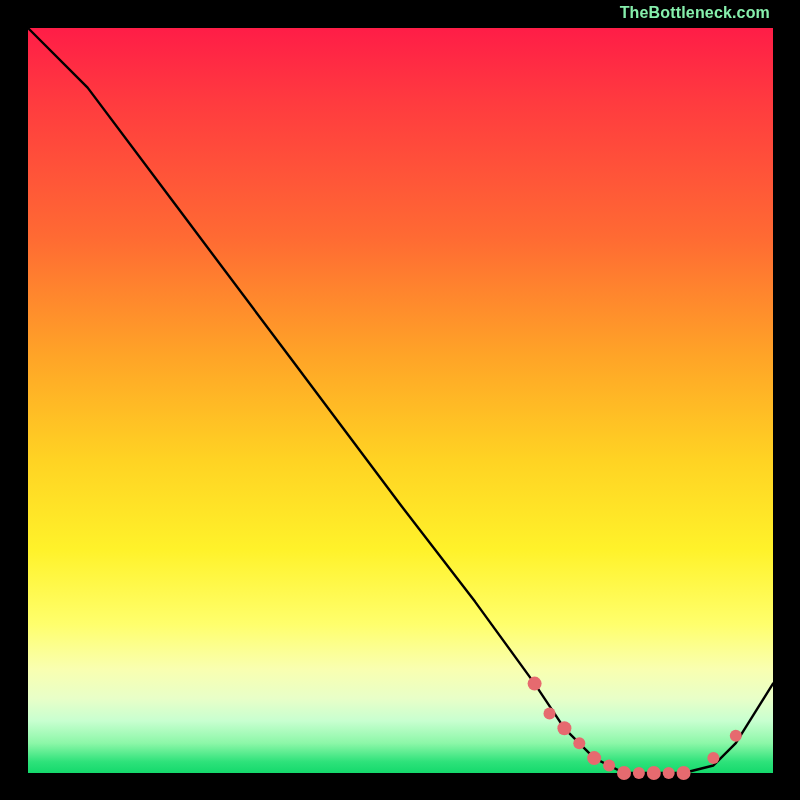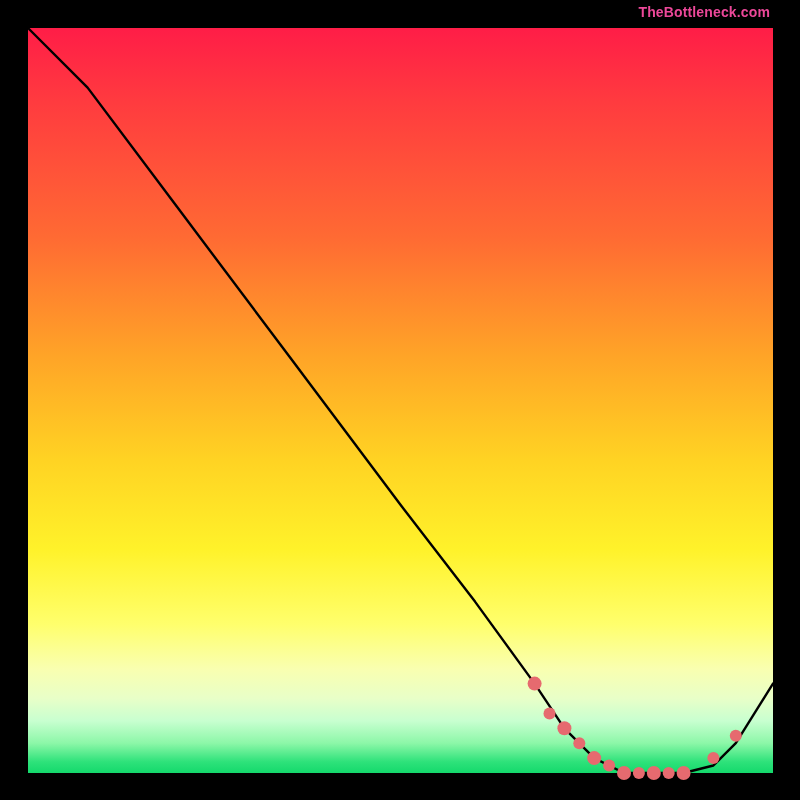--- a/index.html
+++ b/index.html
@@ -33,23 +33,23 @@
       #8cf7a8 96%,
       #2ee27a 98.5%,
       #14d96c 100%
     );
   }
   .watermark {
     position: absolute;
     top: 4px;
     right: 30px;
     font-family: Arial, Helvetica, sans-serif;
-    font-size: 14px;
+    font-size: 16px;
     font-weight: 600;
-    color: #ec4899;
+    color: #86efac;
     letter-spacing: 0.01em;
     white-space: nowrap;
   }
   svg.curve {
     position: absolute;
     left: 0;
     top: 0;
     width: 745px;
     height: 745px;
     overflow: visible;

